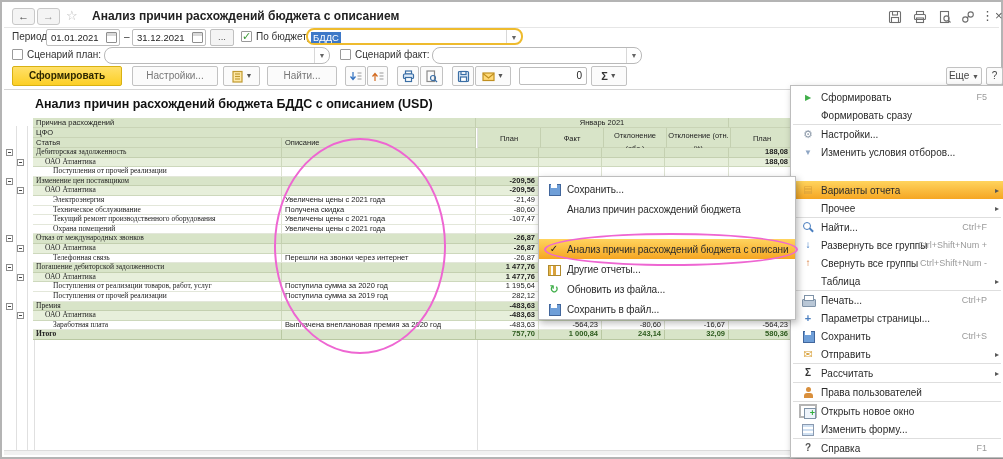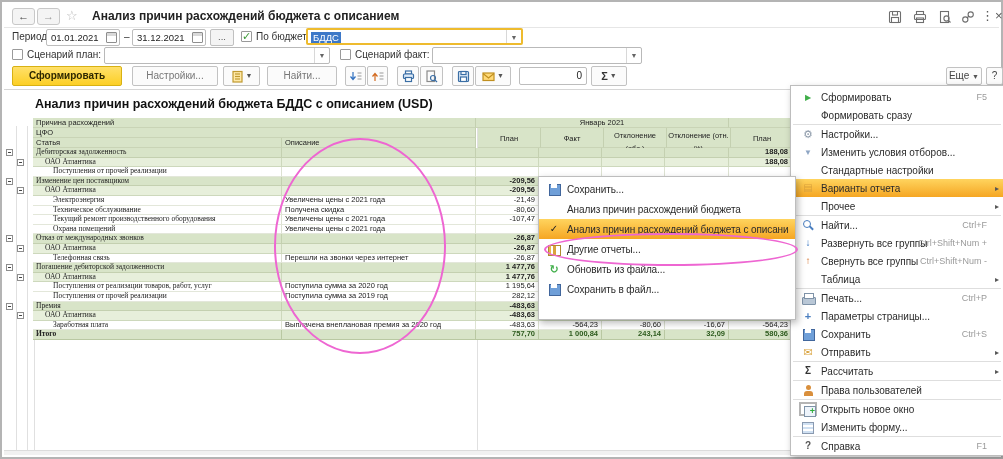--- a/index.html
+++ b/index.html
@@ -18,21 +18,21 @@
 
   
   .filters { position:absolute; left:2px; right:2px; top:26px; height:36px; background:#fff; }
   .flabel { position:absolute; font-size:10px; color:#333; top:3px; white-space:nowrap; }
   .fieldbox { position:absolute; height:17px; background:#fff; border:1px solid #bdbdbd; border-radius:2px; font-size:9.5px; color:#222; }
   .datefield { width:74px; padding:2px 16px 0 4px; }
   .cal { position:absolute; right:2px; top:2px; width:11px; height:11px; border:1px solid #8e8e8e; border-radius:1px; background:linear-gradient(180deg,#d9d9d9 0 3px,#fff 3px); }
   .dots-btn { width:24px; text-align:center; background:#f4f4f4; border:1px solid #c0c0c0; color:#555; padding-top:1px; cursor:pointer; }
   .chk { position:absolute; width:11px; height:11px; border:1px solid #9a9a9a; border-radius:1px; background:#fff; top:4px; cursor:pointer; }
   .chk.on::before { content:"✓"; position:absolute; left:0; top:-2px; font-size:11px; font-weight:bold; color:#3c9a35; }
-  .combo { position:absolute; height:17px; background:#fff; border:1px solid #b9b9b9; border-radius:2px; }
+  .combo { position:absolute; height:17px; background:#fff; border:1px solid #b9b9b9; border-radius:8px; }
   .combo .arrow { position:absolute; right:0; top:0; width:15px; height:100%; border-left:1px solid #d8d8d8; color:#666; font-size:7px; text-align:center; line-height:15px; cursor:pointer; }
   .combo.active { border:2px solid #eebb2e; }
   .combo .sel { position:absolute; left:3px; top:2px; font-size:9.5px; background:#3c78c8; color:#fff; padding:0 2px; }
 
   
   .toolbar { position:absolute; left:2px; right:2px; top:62px; height:26px; background:#fff; border-bottom:1px solid #d6d6d6; }
   .btn { position:absolute; top:2px; height:20px; background:#fbfbfb; border:1px solid #c2c2c2; border-radius:2px; font-size:10px; color:#444; text-align:center; line-height:18px; cursor:pointer; white-space:nowrap; }
   .btn.primary { background:linear-gradient(180deg,#ffe06a,#fccf25); border-color:#d8b113; color:#2e2800; font-weight:bold; }
   .iconbtn { display:flex; align-items:center; justify-content:center; gap:2px; }
   .iconbtn svg { width:13px; height:13px; fill:none; stroke-width:1.2; }
@@ -73,21 +73,21 @@
 
   
   .menu { position:absolute; background:#fff; border:1px solid #bdbdbd; box-shadow:2px 3px 7px rgba(0,0,0,.28); z-index:20; padding-top:2px; }
   .menu-sep { height:1px; background:#dedede; margin:0 2px; }
   .mi-icon { position:relative; width:18px; height:14px; flex:0 0 18px; text-align:center; font-size:10px; line-height:14px; }
   .mm-item { position:relative; display:flex; align-items:center; height:18px; padding:0 16px 0 8px; font-size:10px; color:#2b2b2b; cursor:pointer; }
   .mm-label { white-space:nowrap; margin-left:4px; }
   .mm-shortcut { position:absolute; right:16px; font-size:9px; color:#9a9a9a; white-space:nowrap; }
   .sub-arrow { display:none; position:absolute; right:4px; font-size:8px; color:#555; }
   .has-sub .sub-arrow { display:block; }
-  .hl { background:linear-gradient(180deg,#ffd45e,#f5a623); }
+  .hl { background:linear-gradient(180deg,#ffd45e,#f5a623);margin-top:20px; }
 
   .vmenu { position:absolute; left:536px; top:174px; width:258px; height:144px; z-index:30; }
   .vm-item { position:relative; display:flex; align-items:center; height:20px; padding:0 6px 0 6px; font-size:10px; letter-spacing:-0.1px; color:#2b2b2b; cursor:pointer; }
   .vm-label { white-space:nowrap; margin-left:4px; overflow:hidden; }
 
   
   .mi-icon.play::before { content:"▶"; color:#3fae49; font-size:8px; }
   .mi-icon.gear::before { content:"⚙"; color:#8b98a8; font-size:11px; }
   .mi-icon.funnel::before { content:"▼"; color:#8fa6c4; font-size:8px; }
   .mi-icon.folder::before { content:"▤"; color:#d9a23c; font-size:10px; }
@@ -552,26 +552,20 @@
         <span class="mm-label">Настройки...</span>
         <span class="mm-shortcut"></span>
 
       </div>
       <div class="mm-item">
         <span class="mi-icon funnel"></span>
         <span class="mm-label">Изменить условия отборов...</span>
         <span class="mm-shortcut"></span>
 
       </div>
-      <div class="mm-item">
-        <span class="mi-icon"></span>
-        <span class="mm-label">Стандартные настройки</span>
-        <span class="mm-shortcut"></span>
-
-      </div>
       <div class="mm-item has-sub hl">
         <span class="mi-icon folder"></span>
         <span class="mm-label">Варианты отчета</span>
         <span class="mm-shortcut"></span>
         <span class="sub-arrow">▸</span>
       </div>
       <div class="mm-item has-sub">
         <span class="mi-icon"></span>
         <span class="mm-label">Прочее</span>
         <span class="mm-shortcut"></span>

